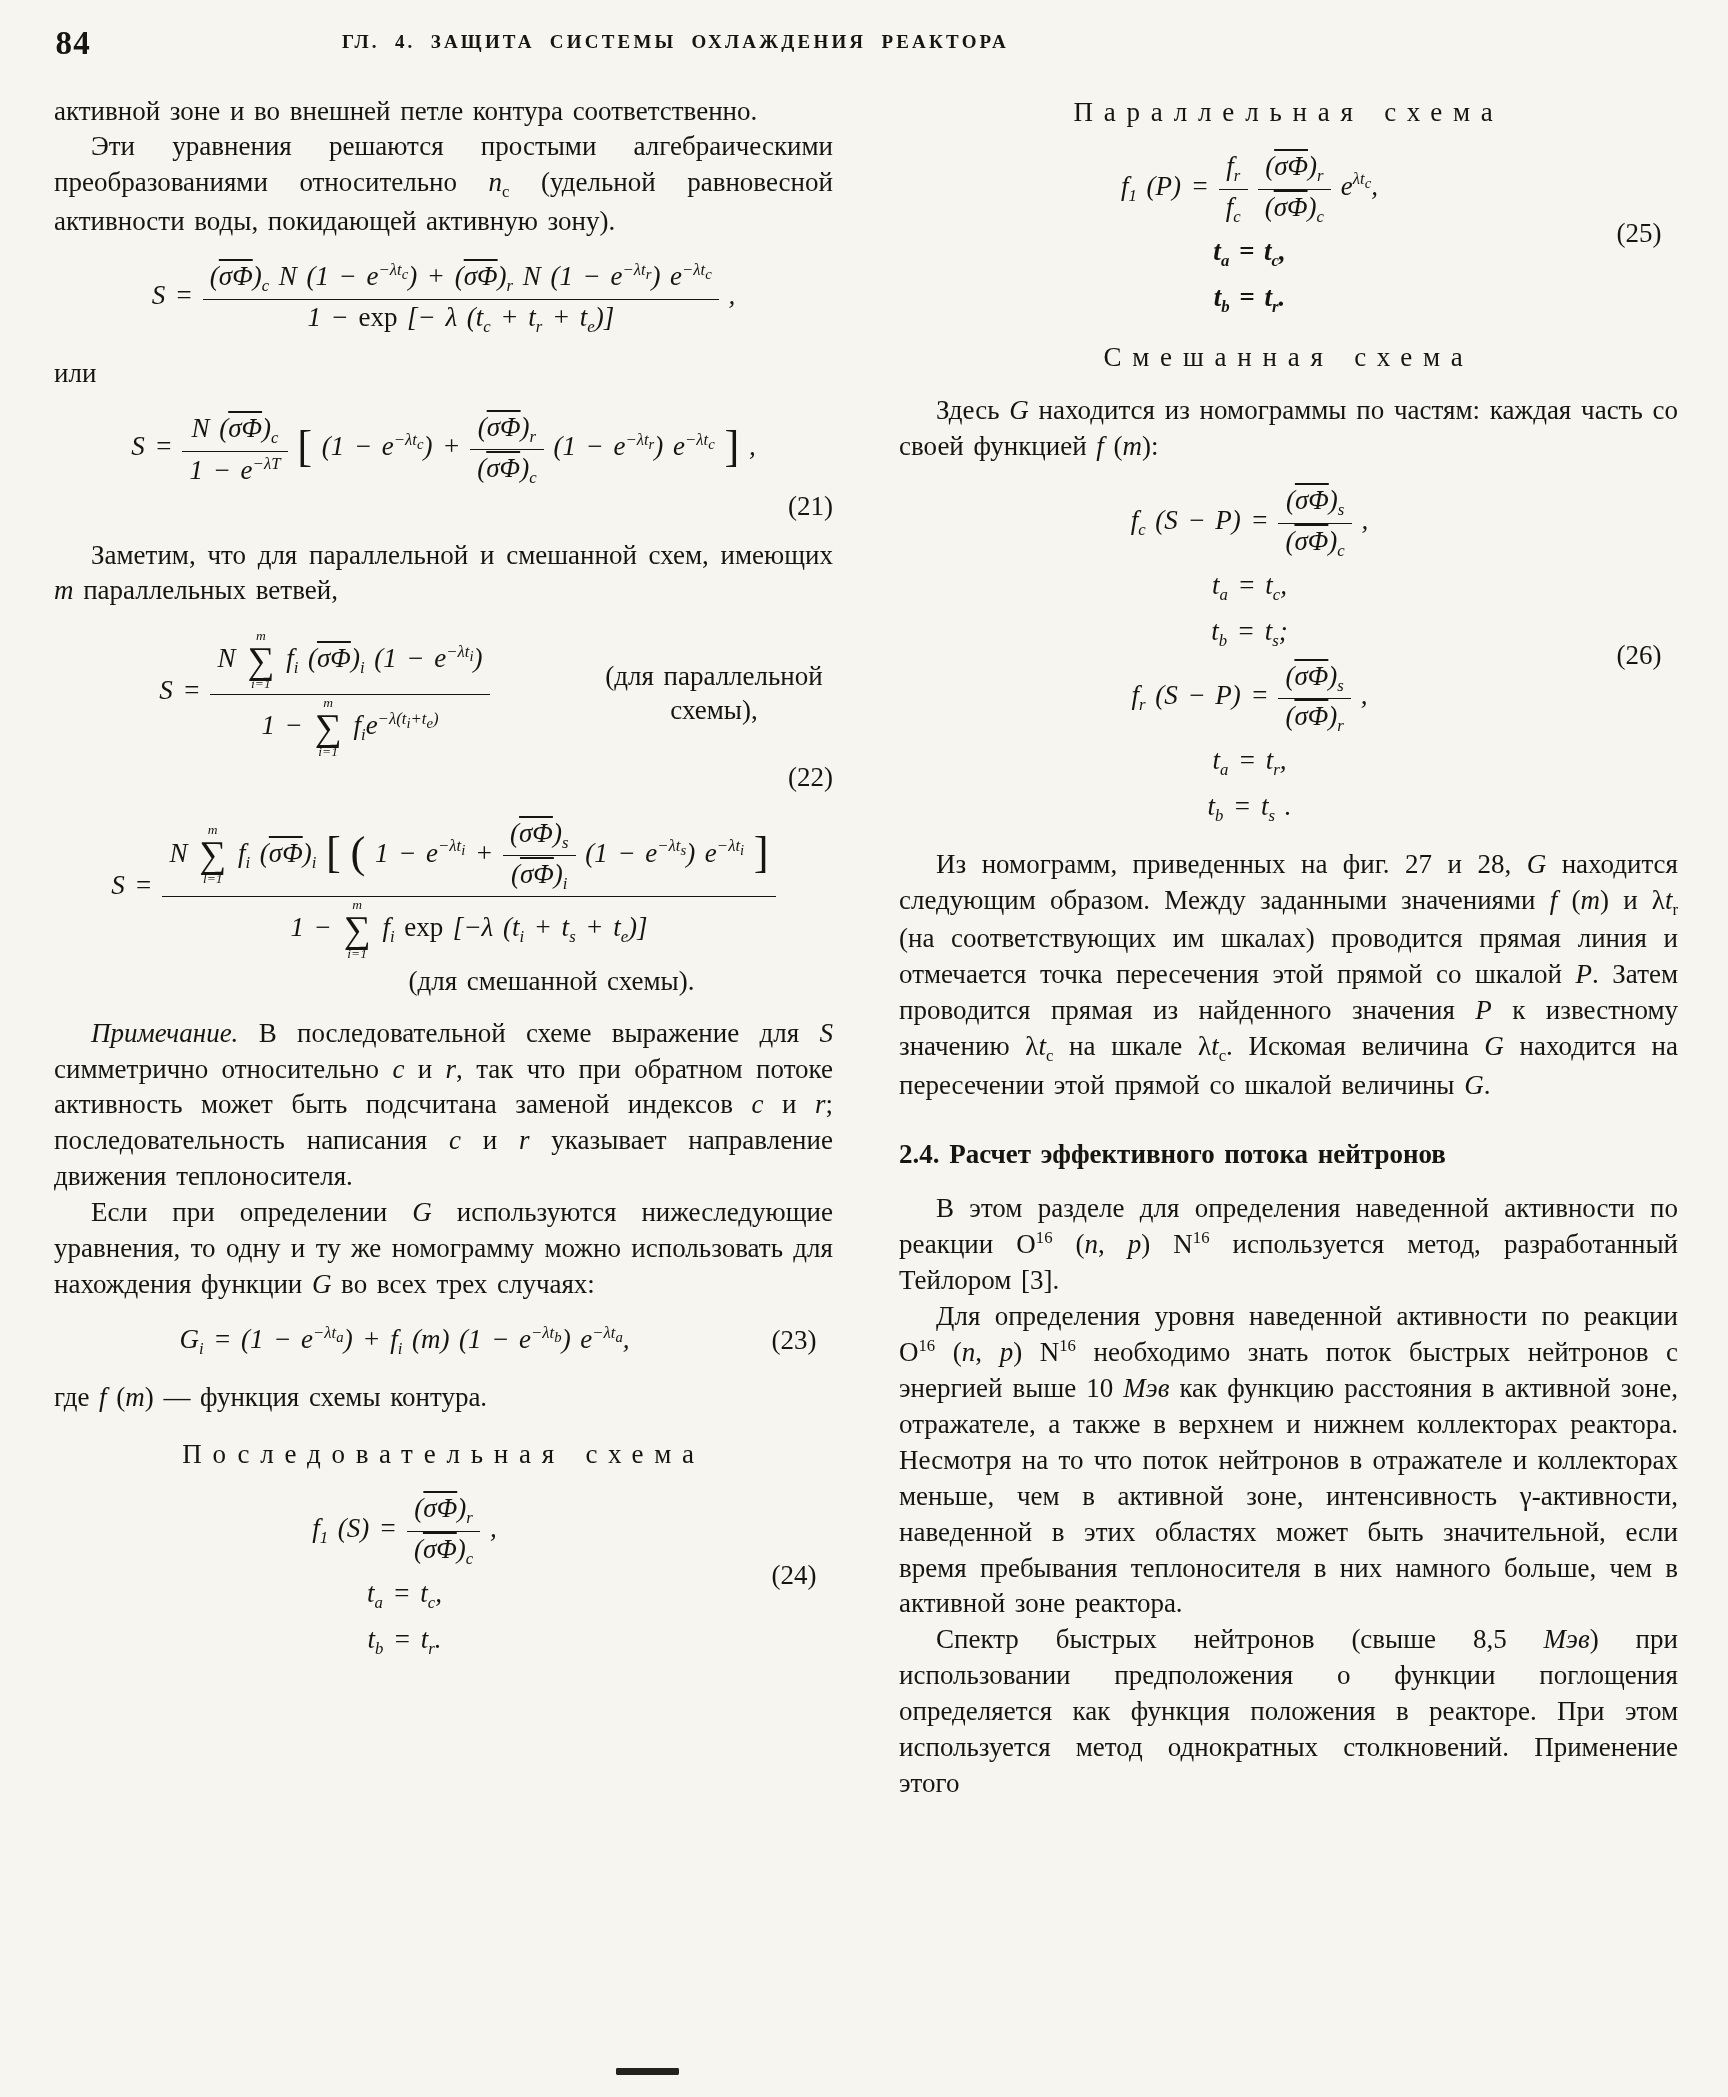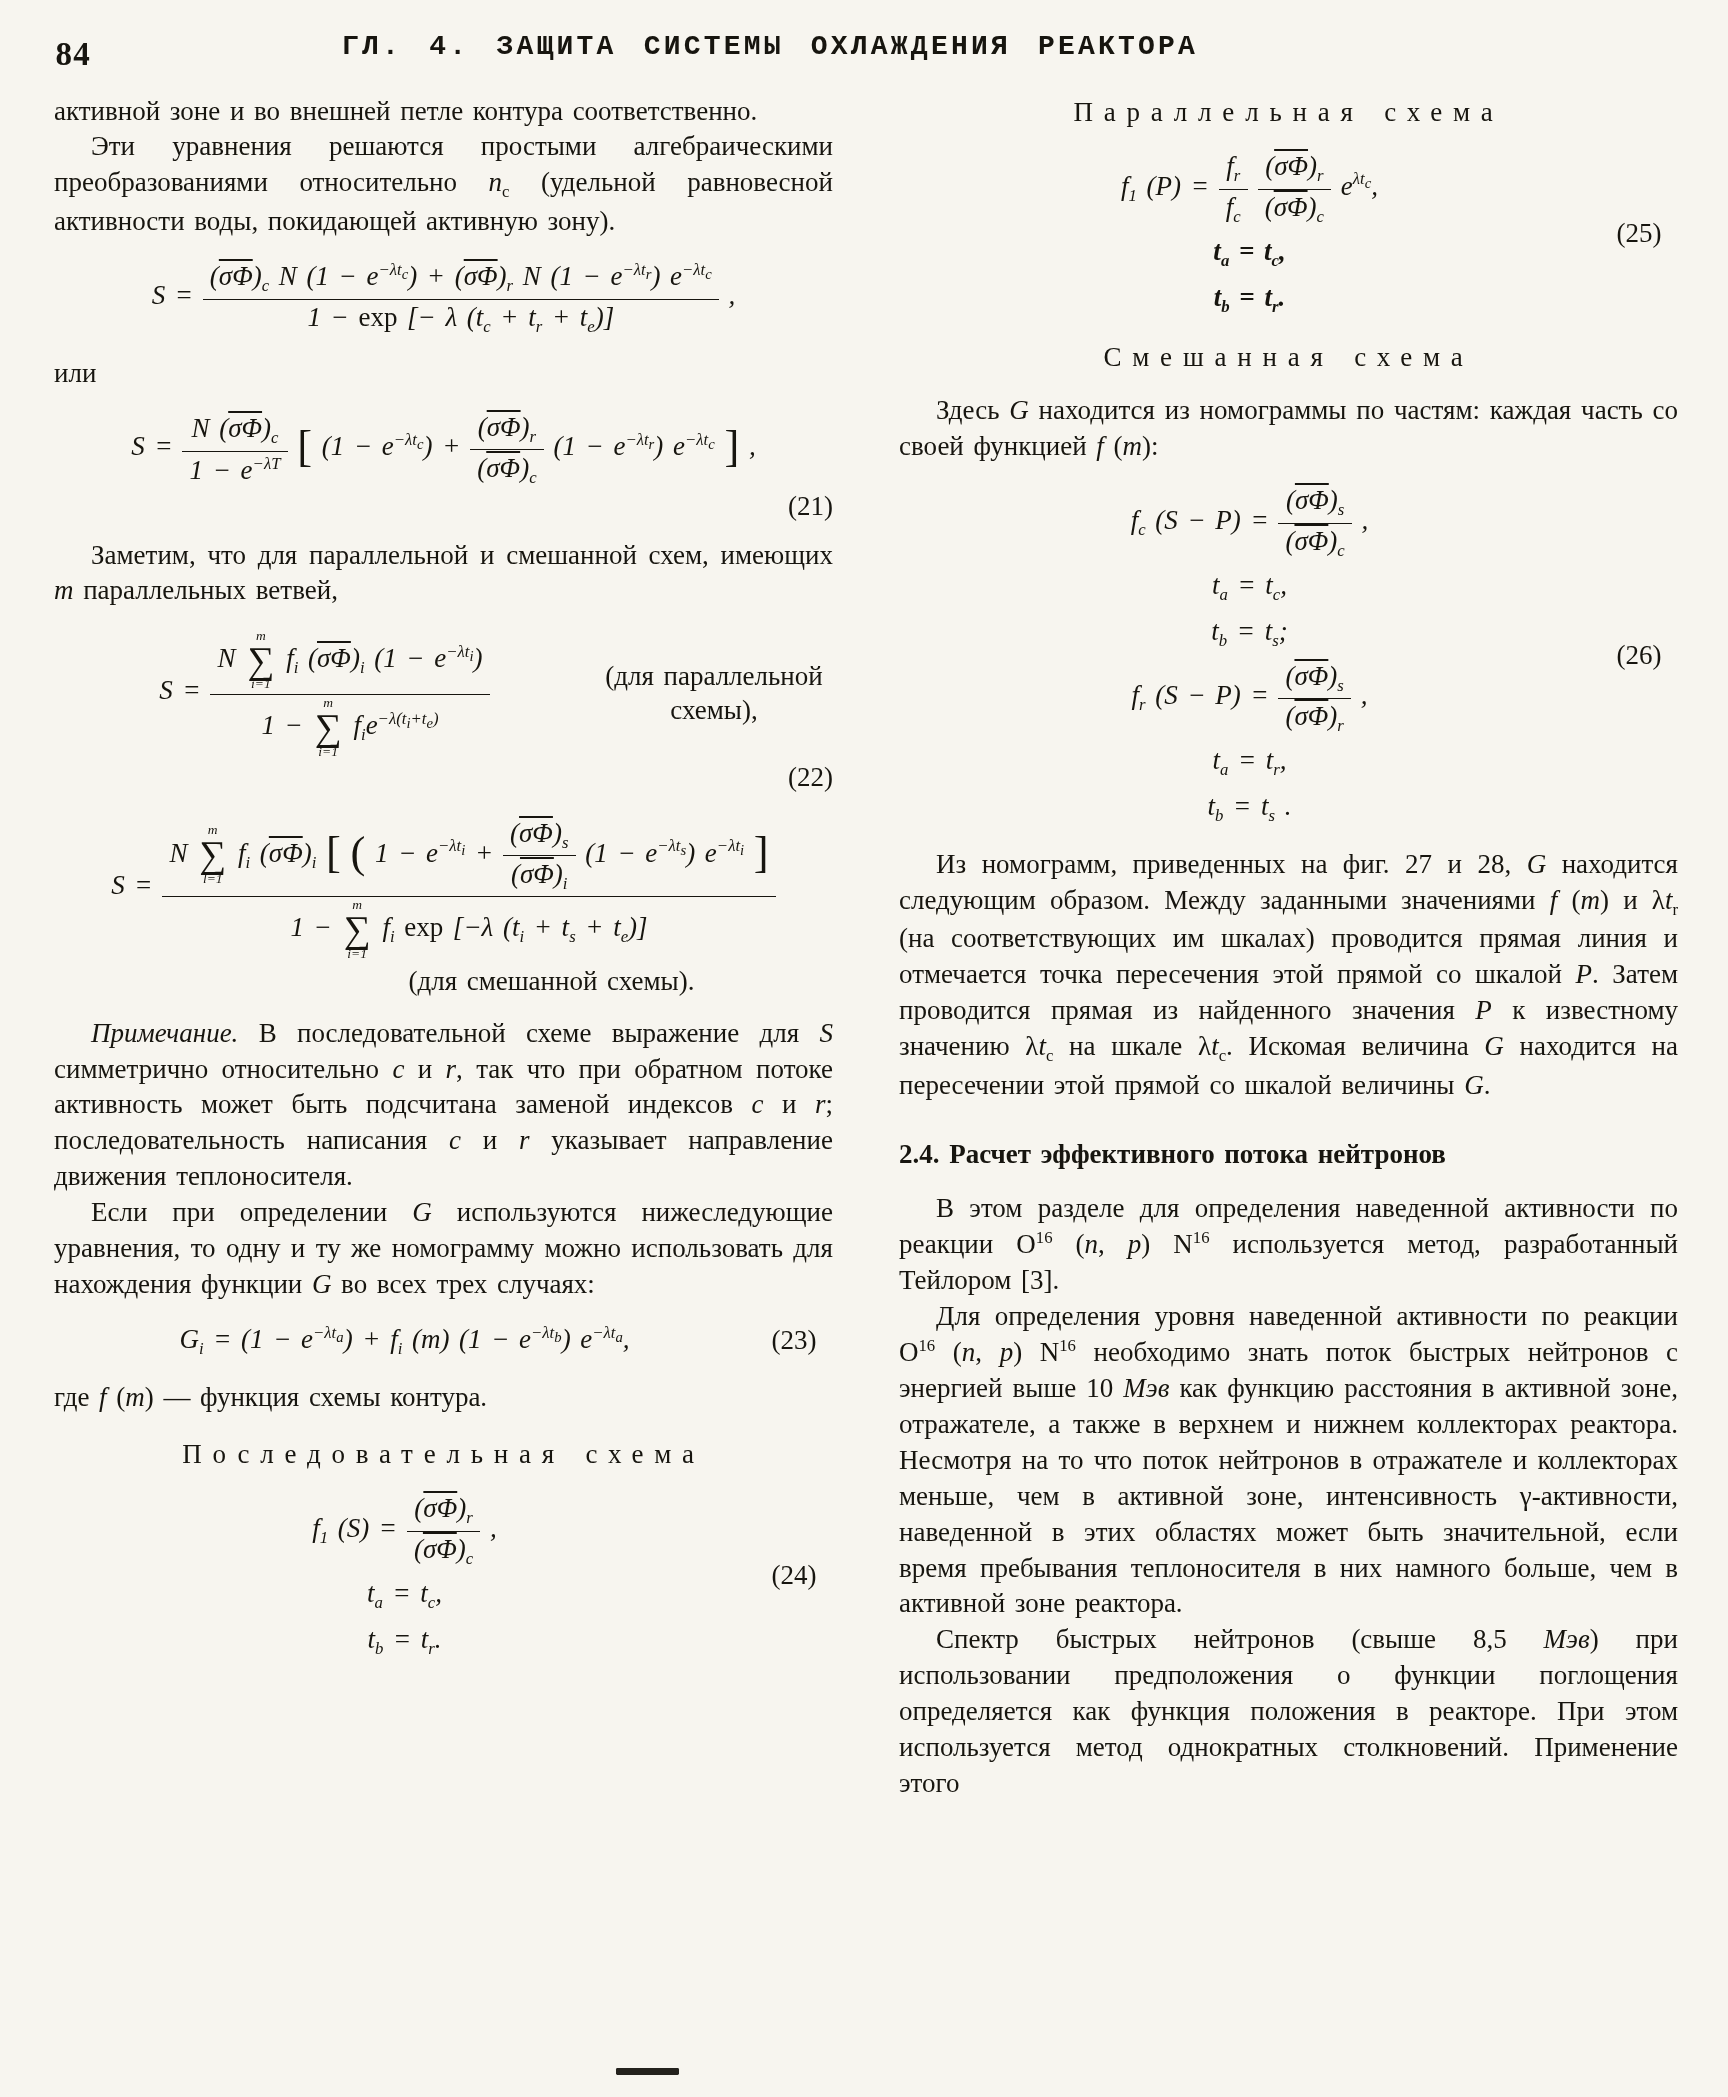--- a/index.html
+++ b/index.html
@@ -7,22 +7,22 @@
   body {
     width:1728px; height:2097px;
     background:#f7f5ef;
     color:#17150f;
     font-family:"Liberation Serif","DejaVu Serif",serif;
     position:relative; overflow:hidden;
   }
   .page { position:relative; width:1728px; height:2097px; padding:19px 50px 0 54px; }
 
   .page-header { position:relative; height:63px; }
-  .page-number { position:absolute; left:1.4px; top:17px; font-size:33px; font-weight:bold; letter-spacing:1.4px; }
-  .running-title { position:absolute; left:288px; top:11.5px; font-size:28px; font-weight:bold; letter-spacing:3.2px; word-spacing:7.2px;font-family:Liberation Mono, monospace; }
+  .page-number { position:absolute; left:1.4px; top:6px; font-size:33px; font-weight:bold; letter-spacing:1.4px; }
+  .running-title { position:absolute; left:288px; top:11.5px; font-size:19px; font-weight:bold; letter-spacing:3.2px; word-spacing:7.2px; }
 
   .columns { display:flex; gap:66px; margin-top:11.5px; }
   .col { width:779px; font-size:27px; line-height:1.33; text-align:justify; word-spacing:2.9px; }
 
   .p { text-indent:37px; }
   .p.noind { text-indent:0; }
 
   .eq { font-style:italic; text-align:center; }
   .rm { font-style:normal; }
   .eqrow { display:flex; align-items:center; justify-content:center; margin:19px 0; }

